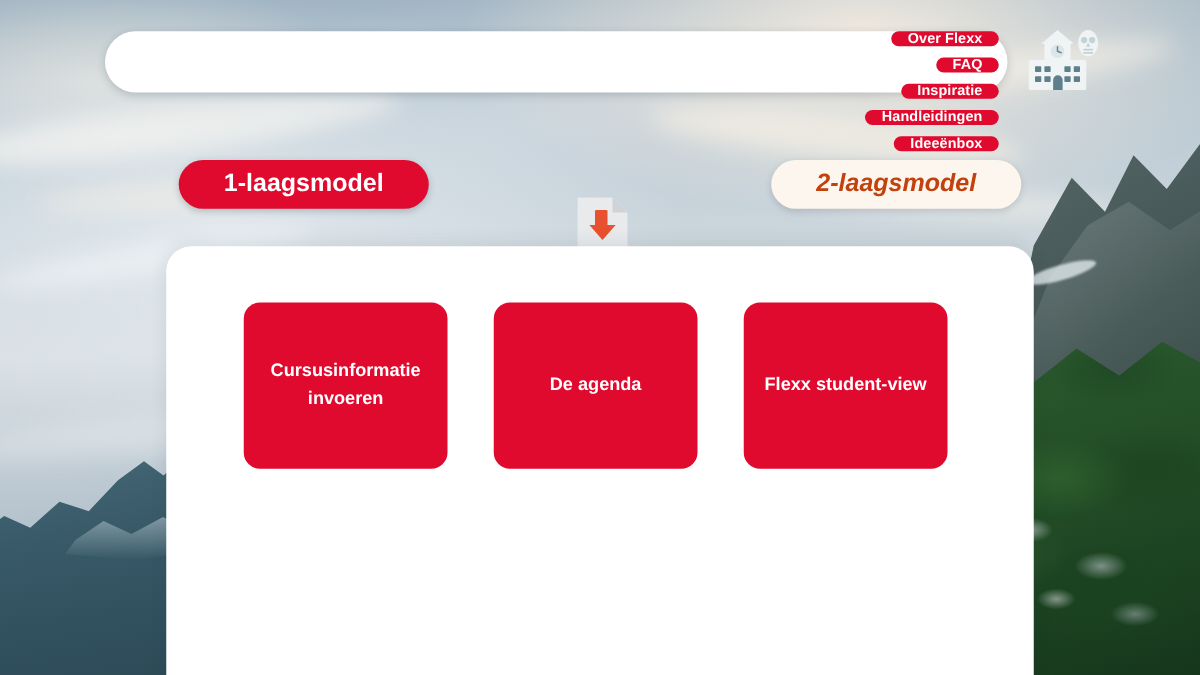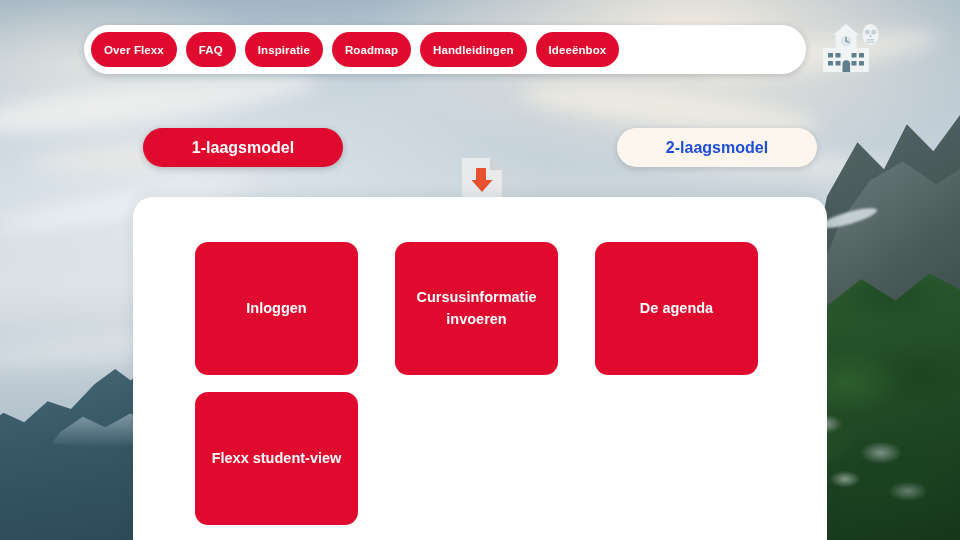--- a/index.html
+++ b/index.html
@@ -101,23 +101,24 @@
       radial-gradient(ellipse 28px 14px at 76% 76%, rgba(152,168,166,.60), rgba(152,168,166,0) 70%);
   }
 
   
   .nav-bar {
     position: absolute; left: 84px; top: 25px;
     width: 722px; height: 49px;
     background: #ffffff;
     border-radius: 26px;
     box-shadow: 0 2px 7px rgba(40,55,70,.22);
-    display: flex; align-items: center;
+    display: flex; align-items: flex-end;
     padding: 0 7px;
     gap: 9px;
+    flex-direction: column;
   }
   .nav-pill {
     height: 35px;
     border: none;
     border-radius: 18px;
     background: #e00a2f;
     color: #ffffff;
     font-family: "Liberation Sans", sans-serif;
     font-size: 11.5px;
     font-weight: bold;
@@ -134,36 +135,37 @@
     width: 64px; height: 52px;
   }
 
   
   .tab {
     position: absolute;
     height: 39px;
     border-radius: 20px;
     display: flex; align-items: center; justify-content: center;
     font-family: "Liberation Sans", sans-serif;
-    font-size: 16px;
+    font-size: 20px;
     font-weight: bold;
     cursor: pointer;
     border: none;
   }
   .tab-one {
     left: 143px; top: 128px; width: 200px;
     background: #e00a2f;
     color: #ffffff;
     box-shadow: 0 2px 6px rgba(40,45,60,.25);
   }
   .tab-two {
     left: 617px; top: 128px; width: 200px;
     background: #fdf6ee;
-    color: #1d4ed8;
+    color: #c2410c;
     box-shadow: 0 2px 6px rgba(40,45,60,.18);
+    font-style: italic;
   }
 
   
   .pdf-icon {
     position: absolute; left: 459px; top: 157px;
     width: 46px; height: 58px;
     cursor: pointer;
   }
 
   
@@ -219,21 +221,20 @@
     <div class="mtn-right-rock"></div>
     <div class="mtn-right-snowpatch"></div>
     <div class="veg-right"></div>
     <div class="rock-scatter"></div>
   </div>
 
   <nav class="nav-bar">
     <button class="nav-pill">Over Flexx</button>
     <button class="nav-pill">FAQ</button>
     <button class="nav-pill">Inspiratie</button>
-    <button class="nav-pill">Roadmap</button>
     <button class="nav-pill">Handleidingen</button>
     <button class="nav-pill">Ideeënbox</button>
   </nav>
 
   <div class="logo">
     <svg width="64" height="52" viewBox="0 0 64 52" aria-hidden="true">
       <g fill="#f2f6f7" opacity="0.92">
 
         <ellipse cx="50.5" cy="12.5" rx="8" ry="10.5"></ellipse>
 
@@ -286,21 +287,20 @@
         <polygon points="12.5,23 33.5,23 23,35"></polygon>
       </g>
 
       <rect x="4" y="42" width="38" height="15" rx="2.5" fill="#e8512f"></rect>
       <text x="23" y="53.3" text-anchor="middle" font-family="Liberation Sans, sans-serif" font-size="11" font-weight="bold" fill="#ffffff">PDF</text>
     </svg>
   </div>
 
   <section class="panel">
     <div class="card-grid">
-      <div class="card">Inloggen</div>
       <div class="card">Cursusinformatie
 invoeren</div>
       <div class="card">De agenda</div>
       <div class="card">Flexx student-view</div>
     </div>
   </section>
 
 </div>
 
 </body></html>

